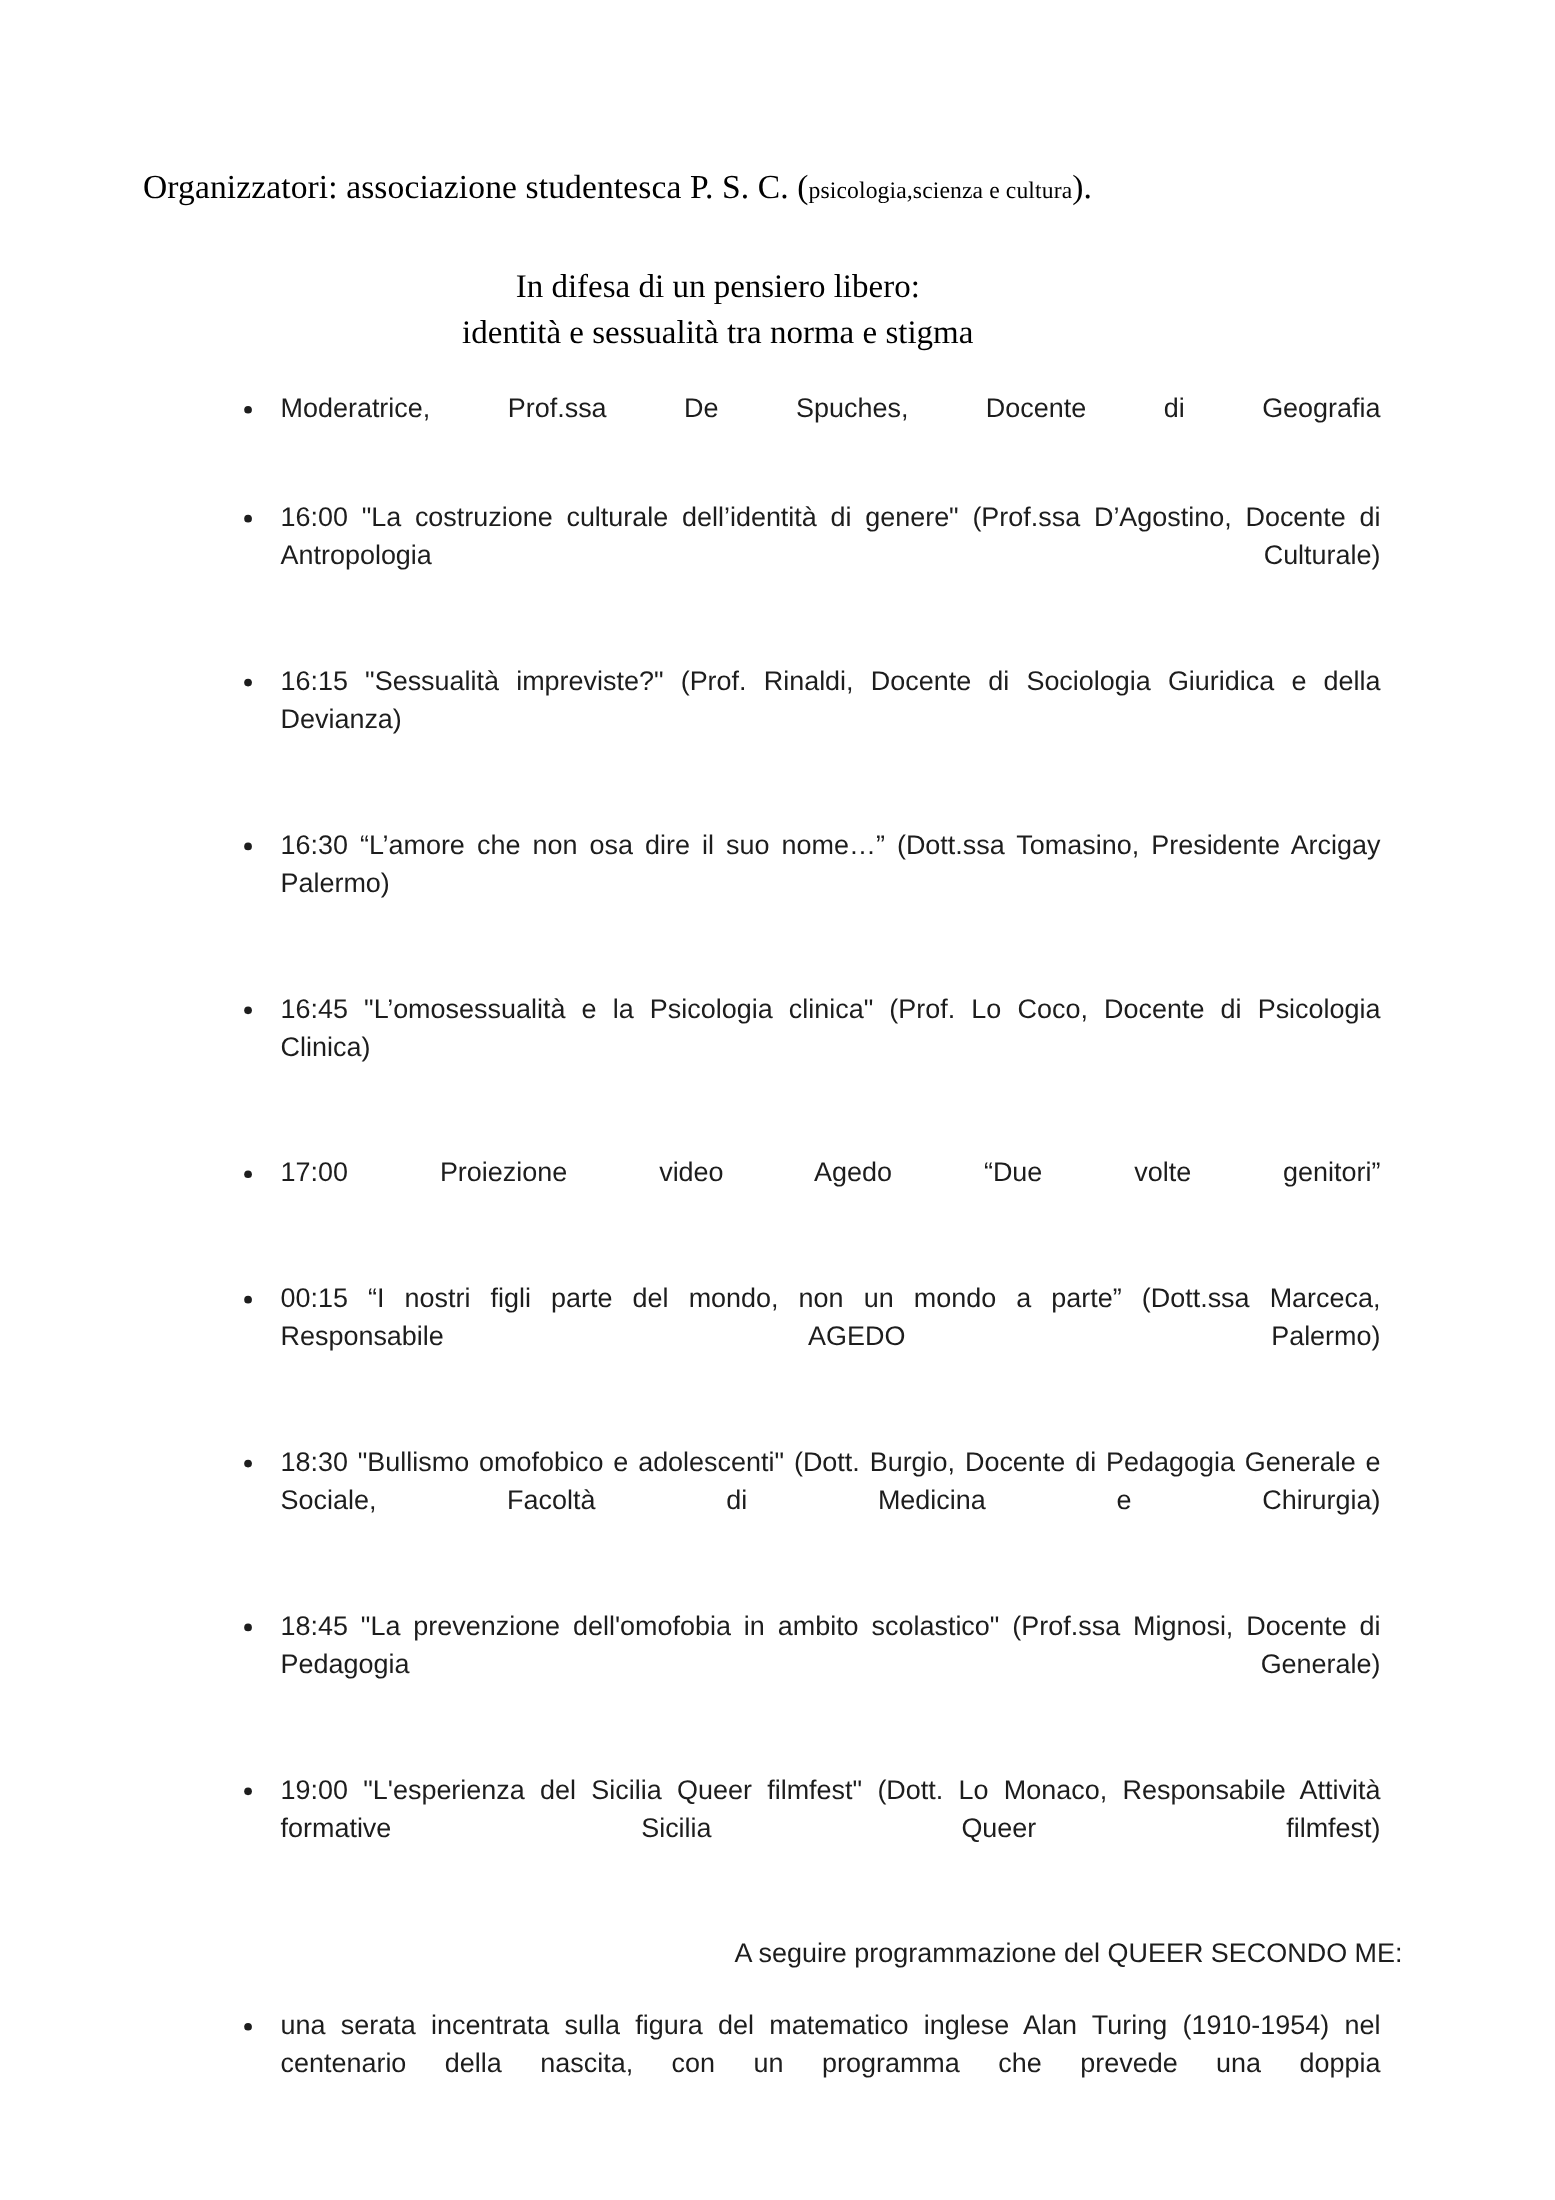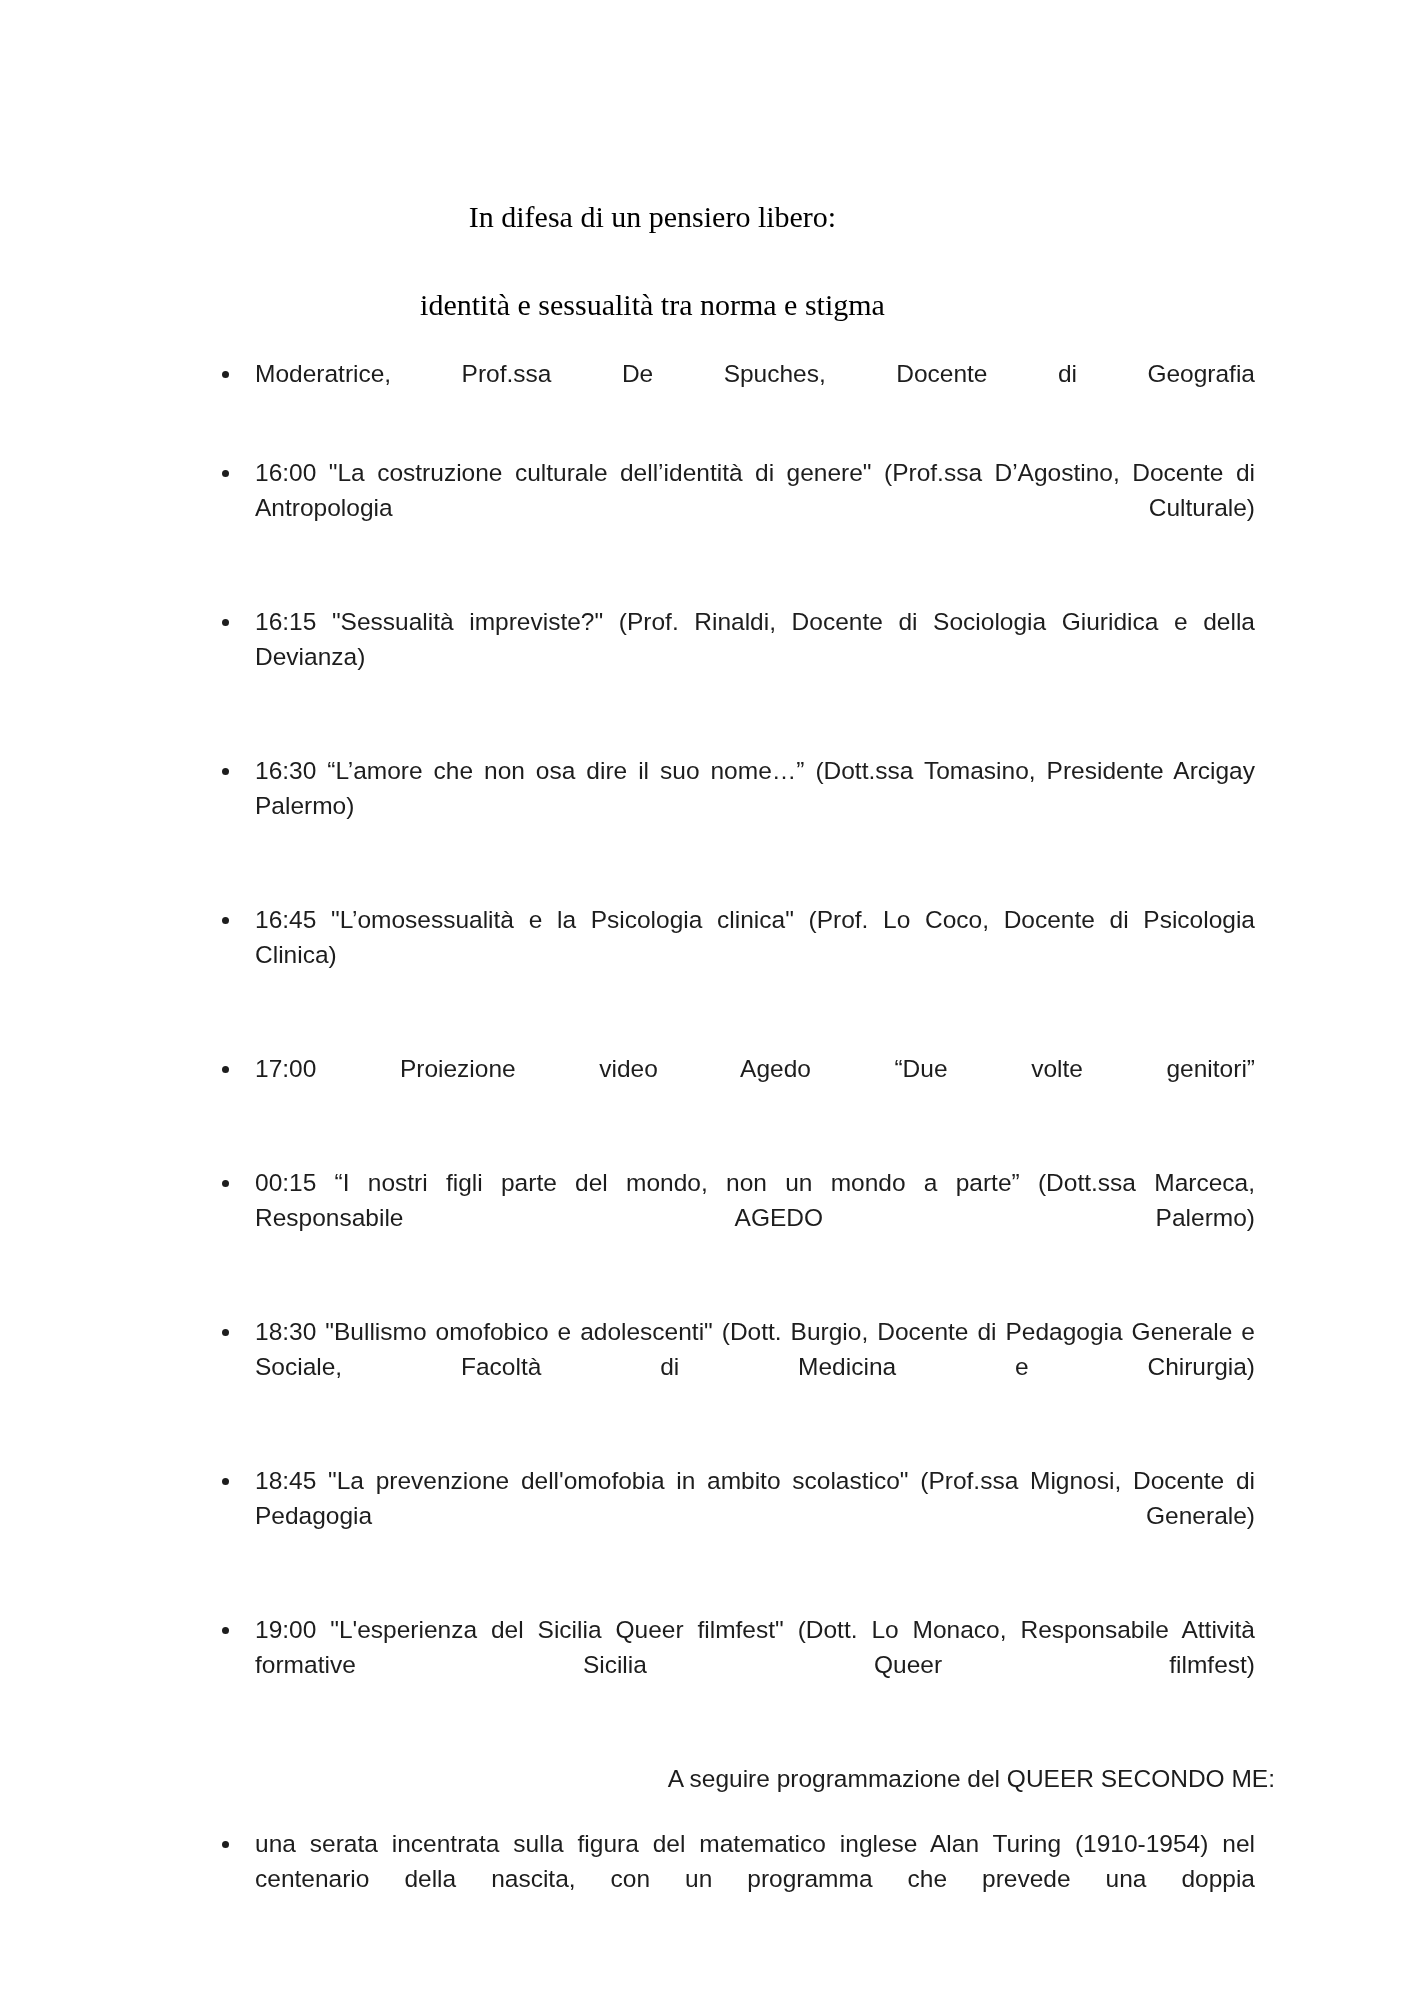--- a/index.html
+++ b/index.html
@@ -50,21 +50,21 @@
 
   
   .title-block {
     font-family: "Liberation Serif", "DejaVu Serif", serif;
     font-size: 30px;
     line-height: 42px;
     text-align: center;
     margin-top: 46px;
     padding-right: 100px;
   }
-  .title-line { display: block; margin-top: 46px; }
+  .title-line { display: block; }
 
   
   .program {
     margin-top: 30px;
     font-family: "Liberation Sans", "DejaVu Sans", sans-serif;
     font-size: 24.5px;
     line-height: 35px;
     color: #1d1d1d;
   }
 
@@ -107,20 +107,21 @@
     text-align: right;
   }
 </style>
 </head>
 <body>
 
 <div class="page">
   <div class="content">
 
     <div class="header-block">
+      <div class="header-line"><span>Organizzatori: associazione studentesca P. S. C. </span><span>(</span><span class="small-caps-note">psicologia,scienza e cultura</span><span>).</span></div>
     </div>
 
     <div class="title-block">
       <span class="title-line">In difesa di un pensiero libero:</span>
       <span class="title-line">identità e sessualità tra norma e stigma</span>
     </div>
 
     <div class="program">
 
       <div class="bullet-row">

